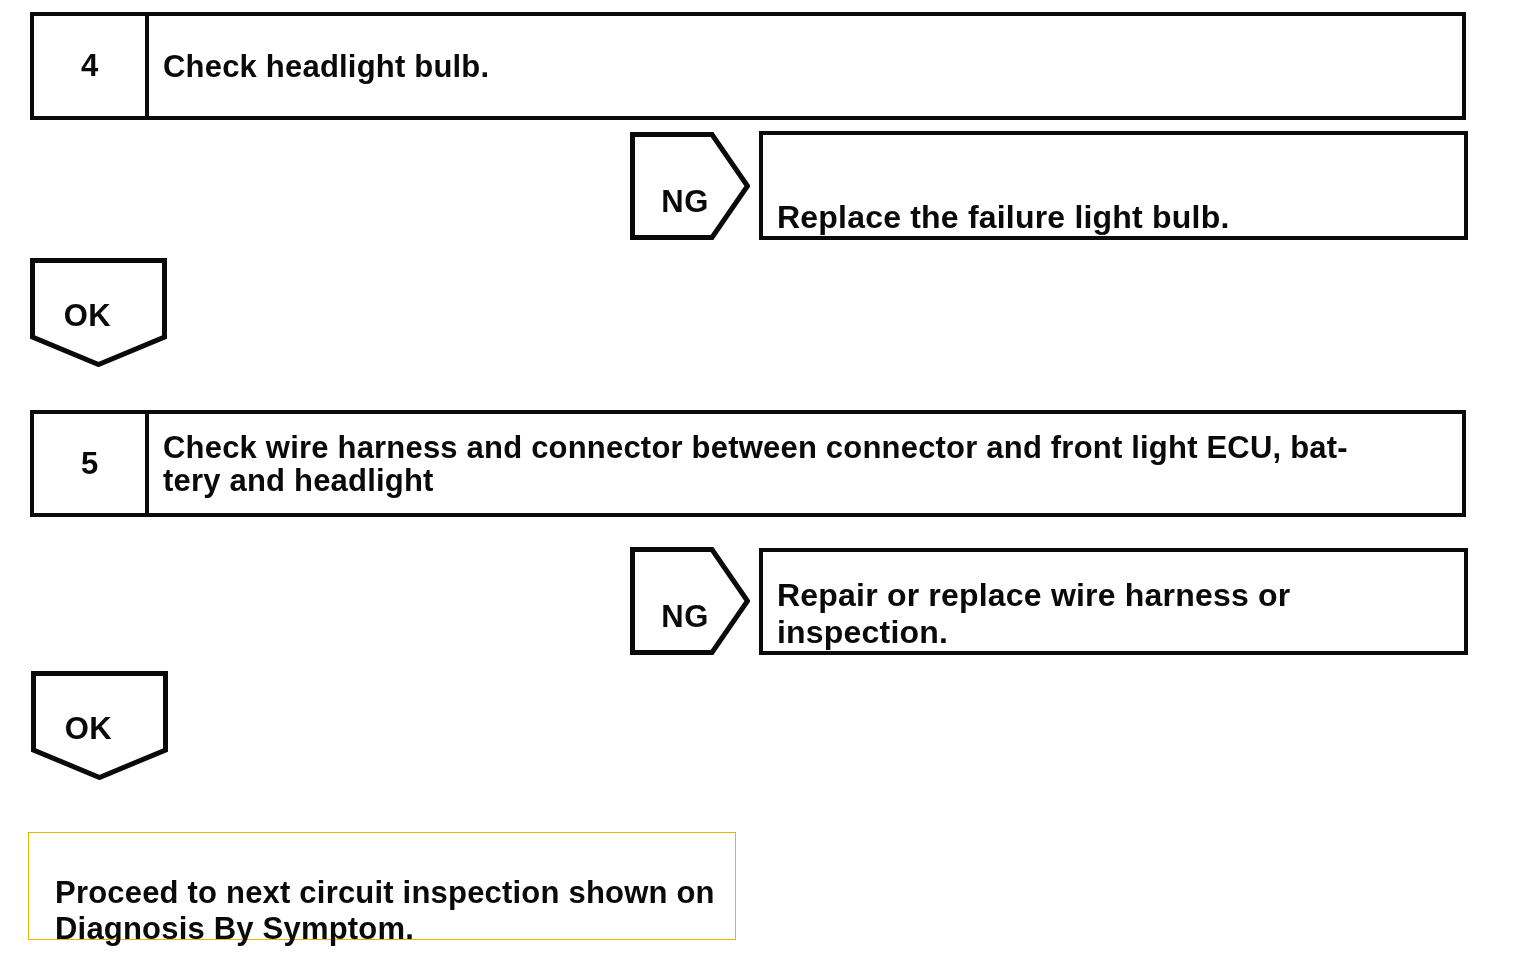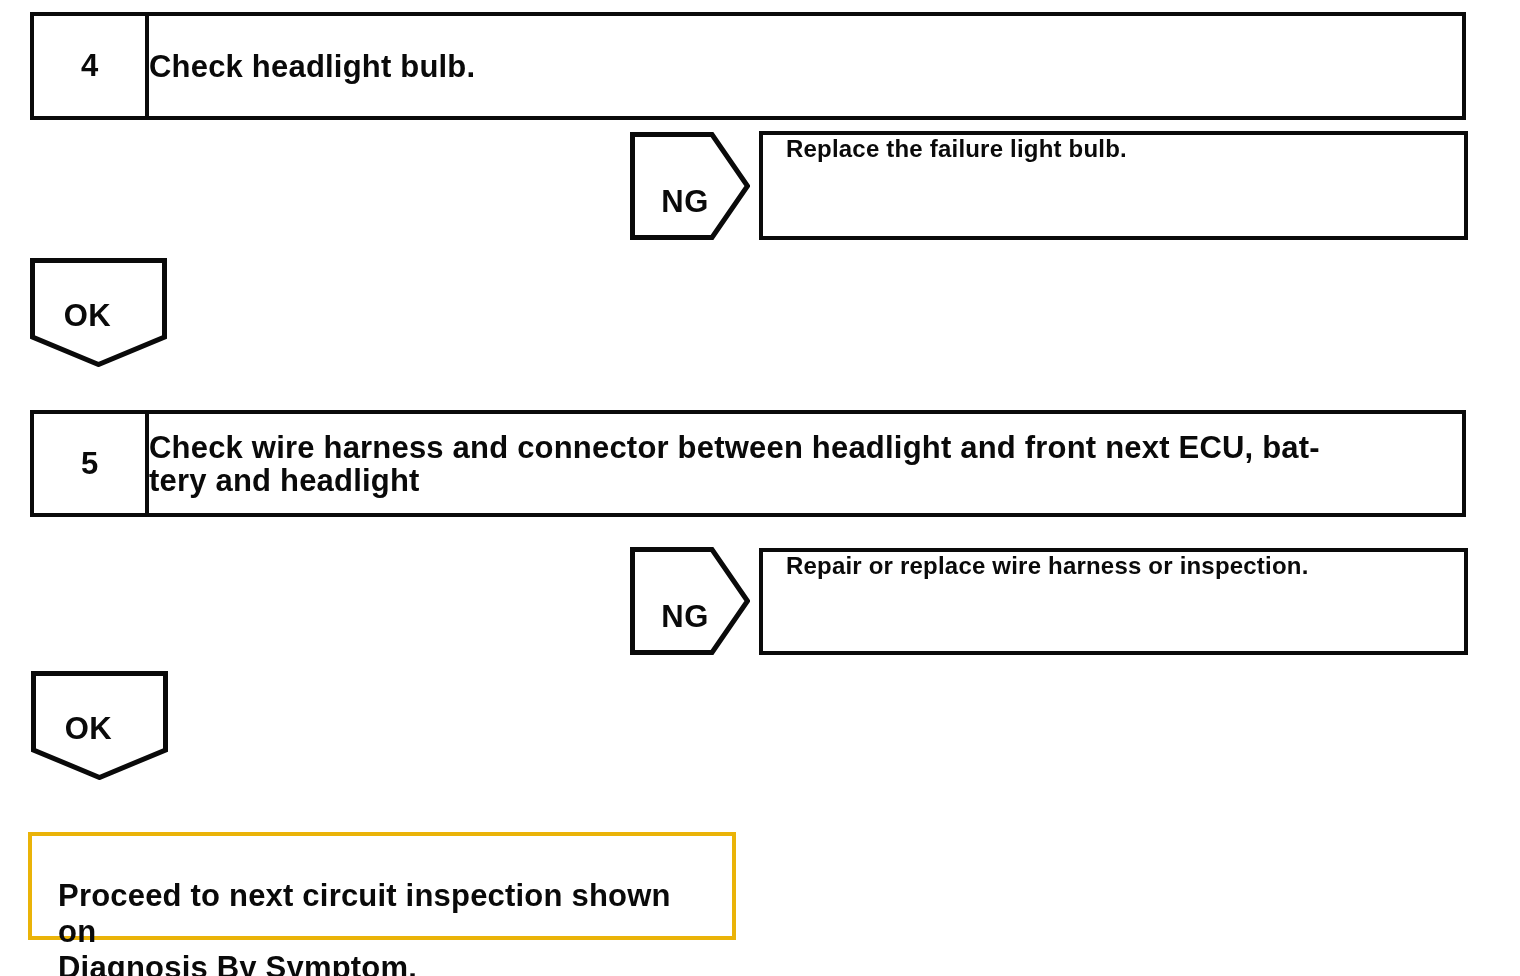--- a/index.html
+++ b/index.html
@@ -32,21 +32,21 @@
     display: flex;
     align-items: center;
     justify-content: center;
     font-size: 31px;
     font-weight: bold;
   }
   .step-title {
     flex: 1;
     display: flex;
     align-items: center;
-    padding-left: 0;
+    padding-left: 14px;
     padding-right: 20px;
     font-size: 31px;
     font-weight: bold;
     line-height: 33px;
     white-space: pre-line;
     letter-spacing: 0.2px;
   }
 
   
   .ng-tag { width: 120px; height: 108px; }
@@ -61,35 +61,35 @@
     font-size: 31px;
     font-weight: bold;
     letter-spacing: 0.5px;
   }
   .ng-tag .tag-label { width: 110px; }
 
   .action-box {
     border: 4px solid #0a0a0a;
     background: #ffffff;
     display: flex;
-    align-items: flex-start;
-    padding-left: 23px;
+    align-items: flex-end;
+    padding-left: 14px;
     padding-right: 16px;
-    font-size: 24px;
+    font-size: 32px;
     font-weight: bold;
     letter-spacing: 0.2px;
   }
 
   
   .ok-tag { width: 115px; height: 109px; }
   .ok-tag .tag-label { height: 84px; }
 
   
   .terminal-box {
-    border: 4px solid #eab308;
+    border: 1px solid #eab308;
     background: #ffffff;
     padding: 6px 20px 0 26px;
     font-size: 31px;
     font-weight: bold;
     line-height: 36px;
     white-space: pre-line;
     letter-spacing: 0.2px;
   }
 </style>
 </head>
@@ -115,21 +115,21 @@
 
   <div class="abs ok-tag" style="left:30px; top:258px;">
     <svg width="137" height="109" viewBox="0 0 137 109">
       <polygon points="2.5,2.5 134.5,2.5 134.5,79 68.5,106.5 2.5,79" fill="#ffffff" stroke="#0a0a0a" stroke-width="5"></polygon>
     </svg>
     <span class="tag-label">OK</span>
   </div>
 
   <div class="abs step-box" style="left:30px; top:410px; width:1436px; height:107px;">
     <div class="step-num">5</div>
-    <div class="step-title">Check wire harness and connector between headlight and front next ECU, bat-
+    <div class="step-title">Check wire harness and connector between connector and front light ECU, bat-
 tery and headlight</div>
   </div>
 
   <div class="abs ng-tag" style="left:630px; top:547px;">
     <svg width="120" height="108" viewBox="0 0 120 108">
       <polygon points="2.5,2.5 82,2.5 117.5,54 82,105.5 2.5,105.5" fill="#ffffff" stroke="#0a0a0a" stroke-width="5"></polygon>
     </svg>
     <span class="tag-label">NG</span>
   </div>
 

